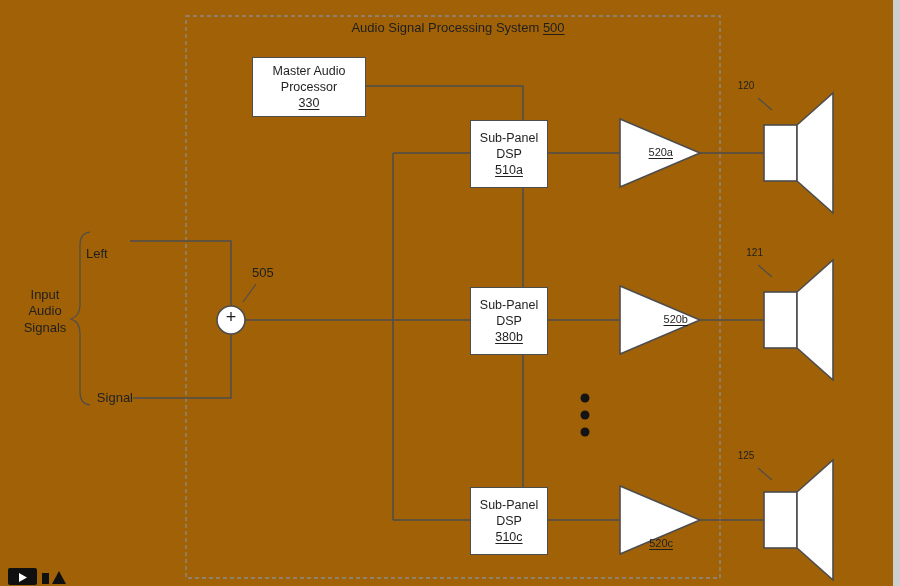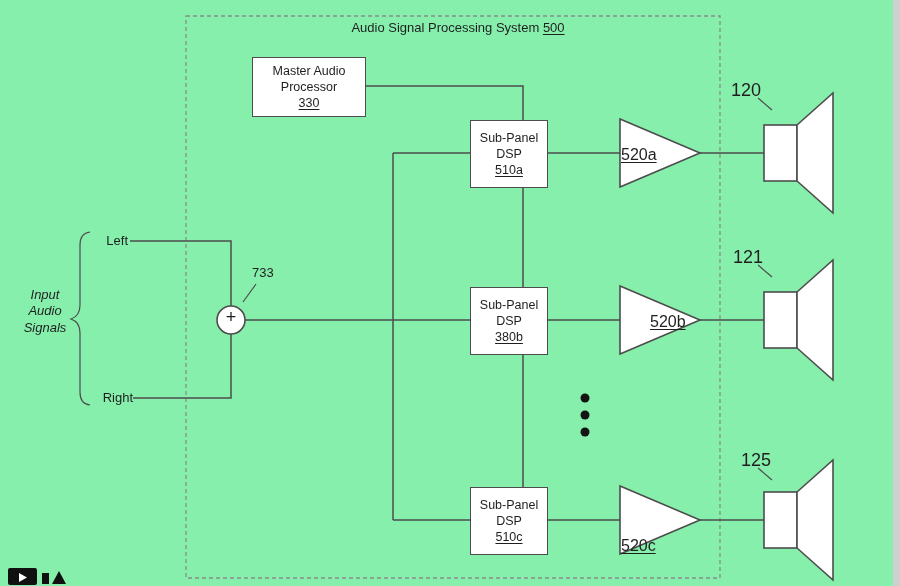--- a/index.html
+++ b/index.html
@@ -1,48 +1,48 @@
 <!DOCTYPE html>
 <html><head>
 <meta charset="utf-8">
 <style>
   html,body{margin:0;padding:0;background:#fff;}
   .canvas{
-    position:relative;width:900px;height:586px;background:#86efac;overflow:hidden;
+    position:relative;width:900px;height:586px;background:#a16207;overflow:hidden;
     font-family:"Liberation Sans",sans-serif;color:#1f1f1f;
   }
   svg.wires{position:absolute;left:0;top:0;}
   .wire{stroke:#4d4d4d;stroke-width:1.5;fill:none;}
   .thin{stroke-width:1.2;}
   .node{stroke:#4d4d4d;stroke-width:1.6;fill:#ffffff;}
   .dash{stroke:#8c8c8c;stroke-width:1.3;fill:none;stroke-dasharray:4 3;}
   .dot{fill:#141414;stroke:none;}
   .lbl{position:absolute;font-size:13px;line-height:1.25;white-space:nowrap;}
   .ref{text-decoration:underline;text-underline-offset:2px;}
   .box{
     position:absolute;border:1.6px solid #4d4d4d;background:#fff;
     display:flex;flex-direction:column;align-items:center;justify-content:center;
     text-align:center;font-size:12.5px;line-height:1.3;
   }
   .title{left:333px;top:20px;width:250px;text-align:center;}
   .master{left:252px;top:57px;width:112px;height:58px;}
   .dsp-a{left:470px;top:120px;width:76px;height:66px;}
   .dsp-b{left:470px;top:287px;width:76px;height:66px;}
   .dsp-c{left:470px;top:487px;width:76px;height:66px;}
-  .amp-lbl{position:absolute;width:52px;text-align:left;font-size:16px;}
+  .amp-lbl{position:absolute;width:52px;text-align:right;font-size:11px;}
   .amp-a{left:621px;top:146px;}
-  .amp-b{left:650px;top:313px;}
+  .amp-b{left:621px;top:313px;padding-left:15px;}
   .amp-c{left:621px;top:537px;text-decoration:underline;}
-  .spk-lbl{position:absolute;width:34px;text-align:center;font-size:18px;}
+  .spk-lbl{position:absolute;width:34px;text-align:center;font-size:10px;}
   .spk-a{left:729px;top:80px;}
   .spk-b{left:729px;top:247px;text-align:right;}
-  .spk-c{left:729px;top:450px;margin-left:10px;}
-  .left-lbl{left:86px;top:233px;width:42px;text-align:right;}
+  .spk-c{left:729px;top:450px;}
+  .left-lbl{left:86px;top:246px;width:42px;text-align:left;}
   .right-lbl{left:86px;top:390px;width:47px;text-align:right;}
-  .group-lbl{left:18px;top:287px;width:54px;text-align:center;white-space:normal;font-style:italic;}
+  .group-lbl{left:18px;top:287px;width:54px;text-align:center;white-space:normal;}
   .sum-ref{left:252px;top:265px;}
   .plus{left:221px;top:306px;width:20px;text-align:center;font-size:18px;}
   .corner{position:absolute;left:8px;top:565px;}
   .edge-strip{position:absolute;right:0;top:0;width:7px;height:586px;background:#cfcfcf;}
 </style>
 </head>
 <body>
 
 <div class="canvas">
 
@@ -131,23 +131,23 @@
   <div class="amp-lbl amp-a ref">520a</div>
   <div class="amp-lbl amp-b ref">520b</div>
   <div class="amp-lbl amp-c ref">520c</div>
 
   <div class="spk-lbl spk-a">120</div>
   <div class="spk-lbl spk-b">121</div>
   <div class="spk-lbl spk-c">125</div>
 
   <div class="lbl group-lbl">Input Audio Signals</div>
   <div class="lbl left-lbl">Left</div>
-  <div class="lbl right-lbl">Right</div>
+  <div class="lbl right-lbl">Signal</div>
   <div class="lbl plus">+</div>
-  <div class="lbl sum-ref">733</div>
+  <div class="lbl sum-ref">505</div>
 
   <div class="corner">
     <svg width="72" height="21" viewBox="0 0 72 21">
       <rect x="0" y="3" width="29" height="17" rx="2" fill="#101010"></rect>
       <polygon points="11,8 11,17 19,12.5" fill="#ffffff"></polygon>
       <rect x="34" y="8" width="7" height="11" fill="#101010"></rect>
       <polygon points="44,19 51,6 58,19" fill="#101010"></polygon>
     </svg>
   </div>
 

